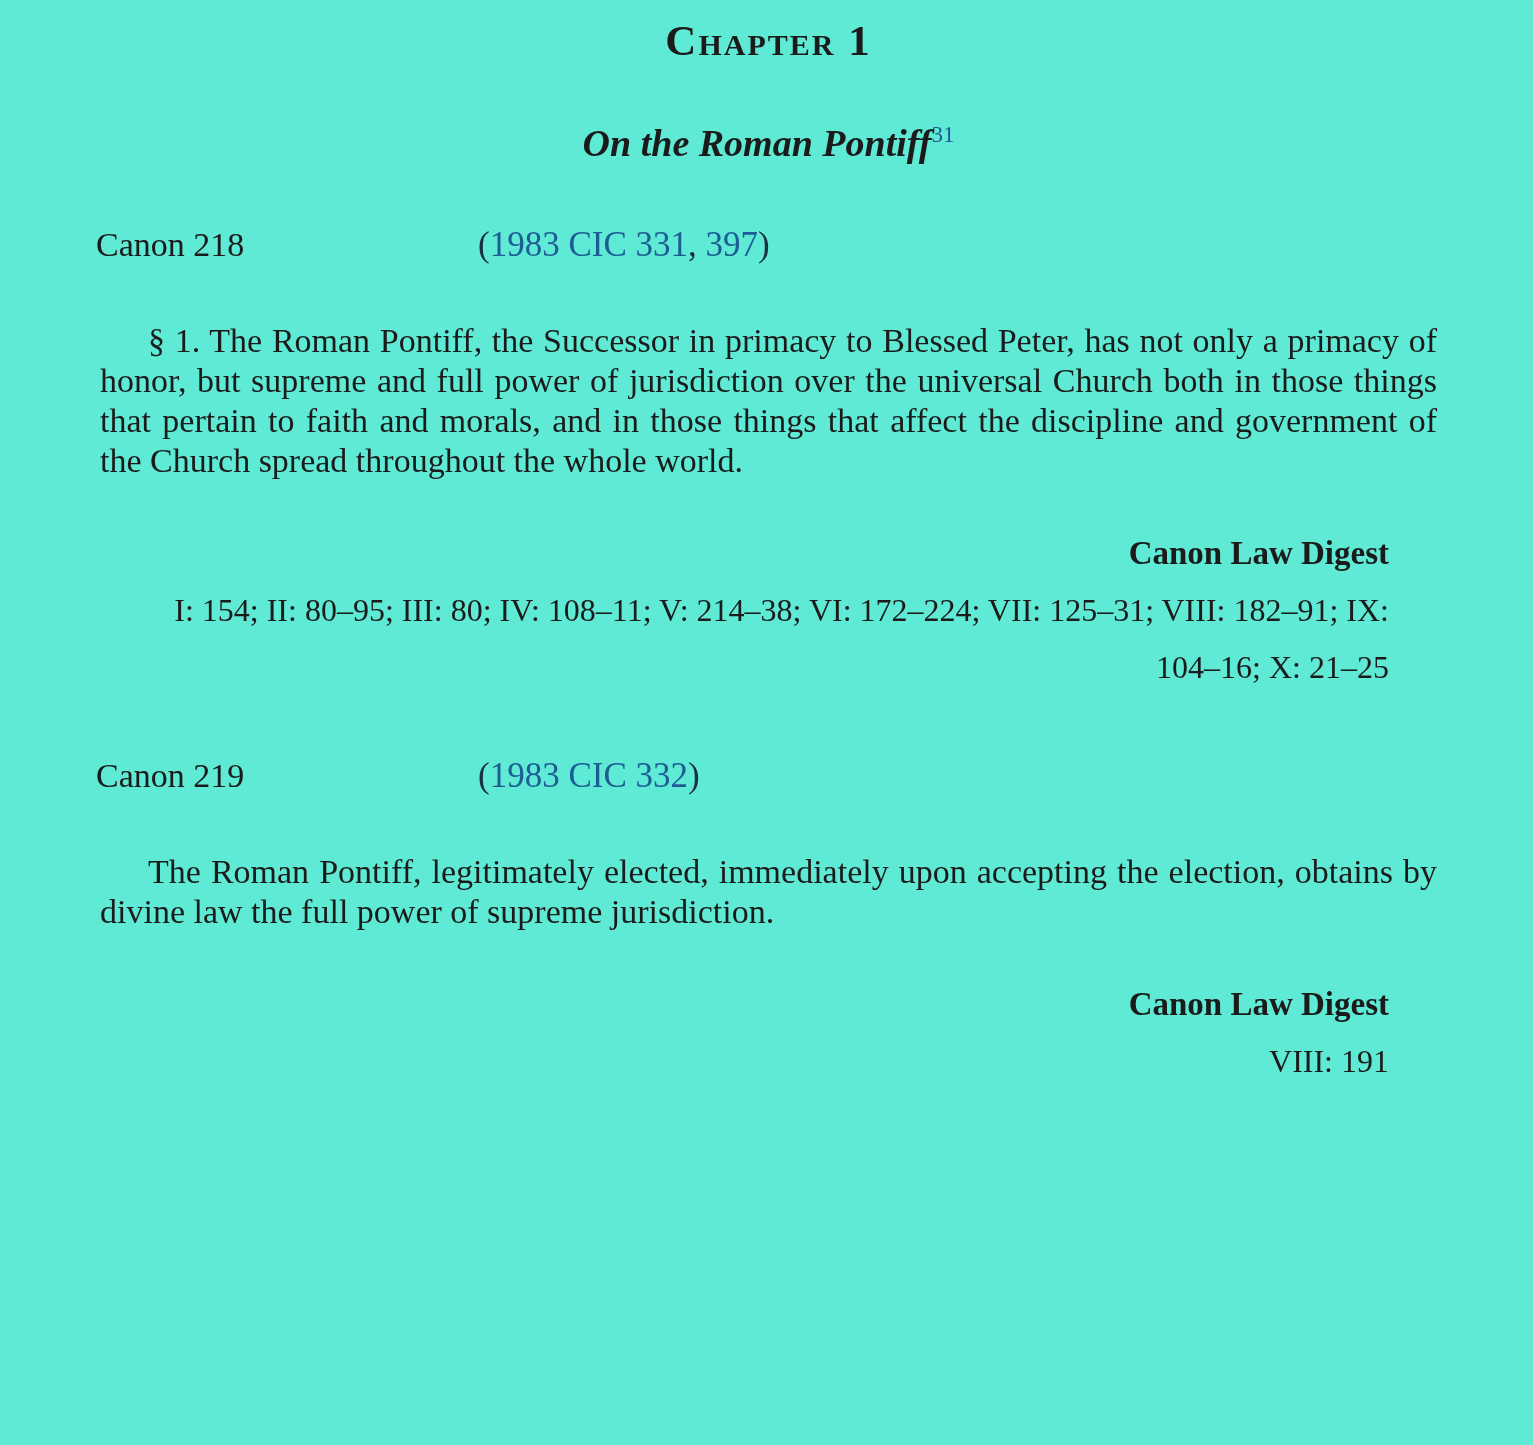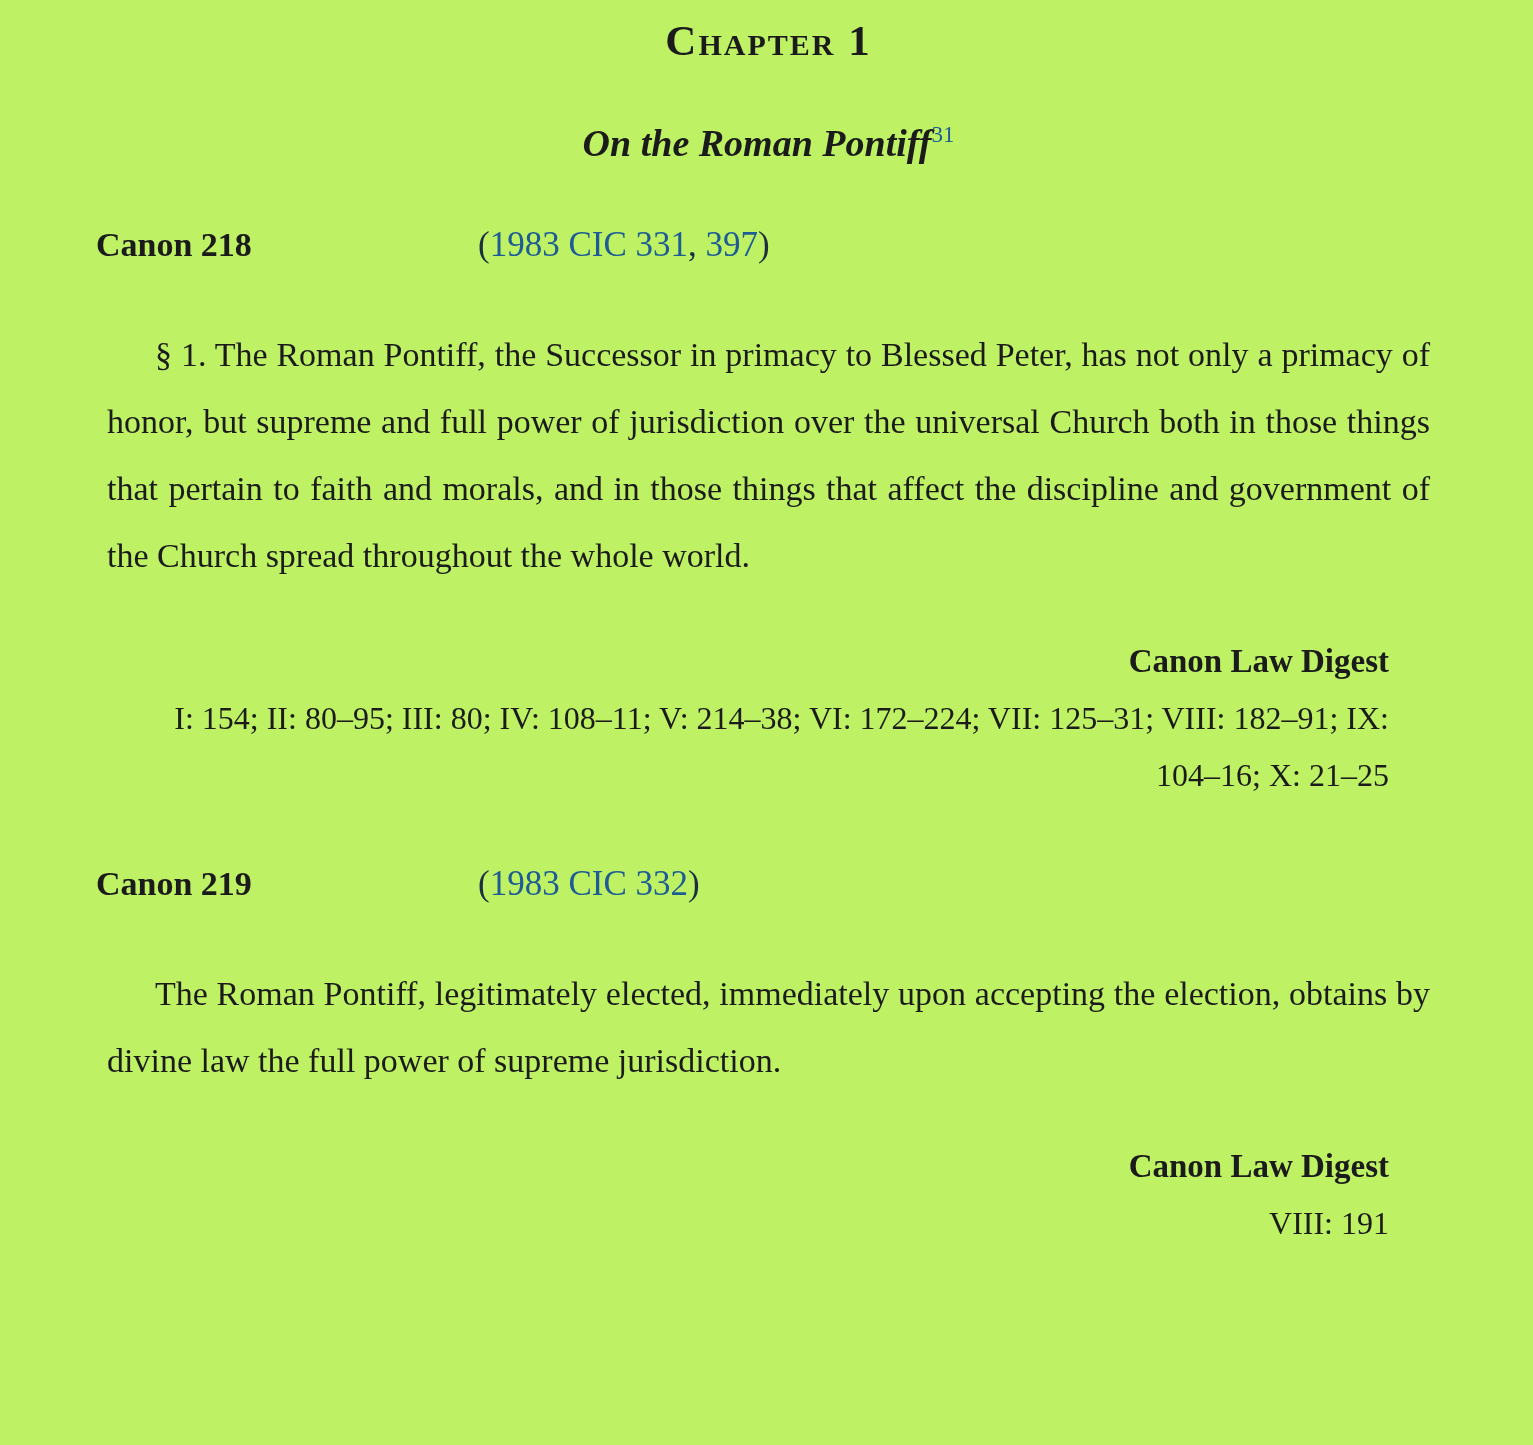--- a/index.html
+++ b/index.html
@@ -6,21 +6,21 @@
     margin: 0;
     padding: 0;
     background: #ffffff;
   }
   .page {
     width: 1533px;
     min-height: 1445px;
     box-sizing: border-box;
     margin: 0 auto;
     padding: 16px 92px 40px 96px;
-    background: #bef264;
+    background: #5eead4;
     color: #1b1b1b;
     font-family: "Liberation Serif", "DejaVu Serif", serif;
   }
   .chapter-heading {
     margin: 0;
     text-align: center;
     font-variant: small-caps;
     font-weight: 700;
     font-size: 43px;
     letter-spacing: 2px;
@@ -44,40 +44,40 @@
     text-decoration: none;
     cursor: pointer;
   }
   .canon-heading {
     display: flex;
     align-items: baseline;
     margin-top: 60px;
     font-size: 34px;
   }
   .canon-label {
-    font-weight: 700;
+    font-weight: 400;
     width: 382px;
     flex: 0 0 auto;
   }
   .canon-ref {
     font-size: 35px;
     white-space: nowrap;
   }
   .ref-link {
     color: #1e5c94;
     text-decoration: none;
     cursor: pointer;
   }
   .paren, .ref-sep {
     color: #1b2f40;
   }
   .body-para {
-    margin: 11px;
+    margin: 4px;
     font-size: 34px;
-    line-height: 67px;
+    line-height: 40px;
     text-align: justify;
     text-indent: 48px;
     color: #1b1b1b;
   }
   .body-para.first {
     margin-top: 56px;
   }
   .digest-label {
     margin-top: 54px;
     text-align: right;

